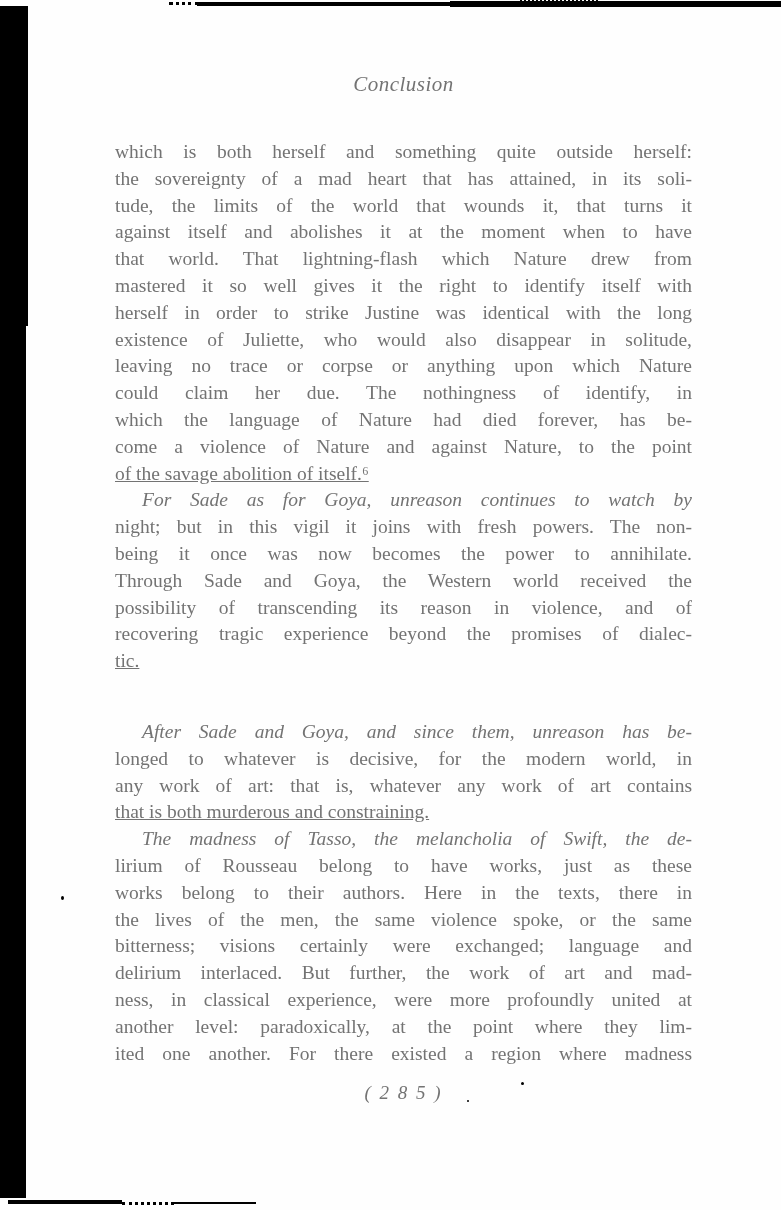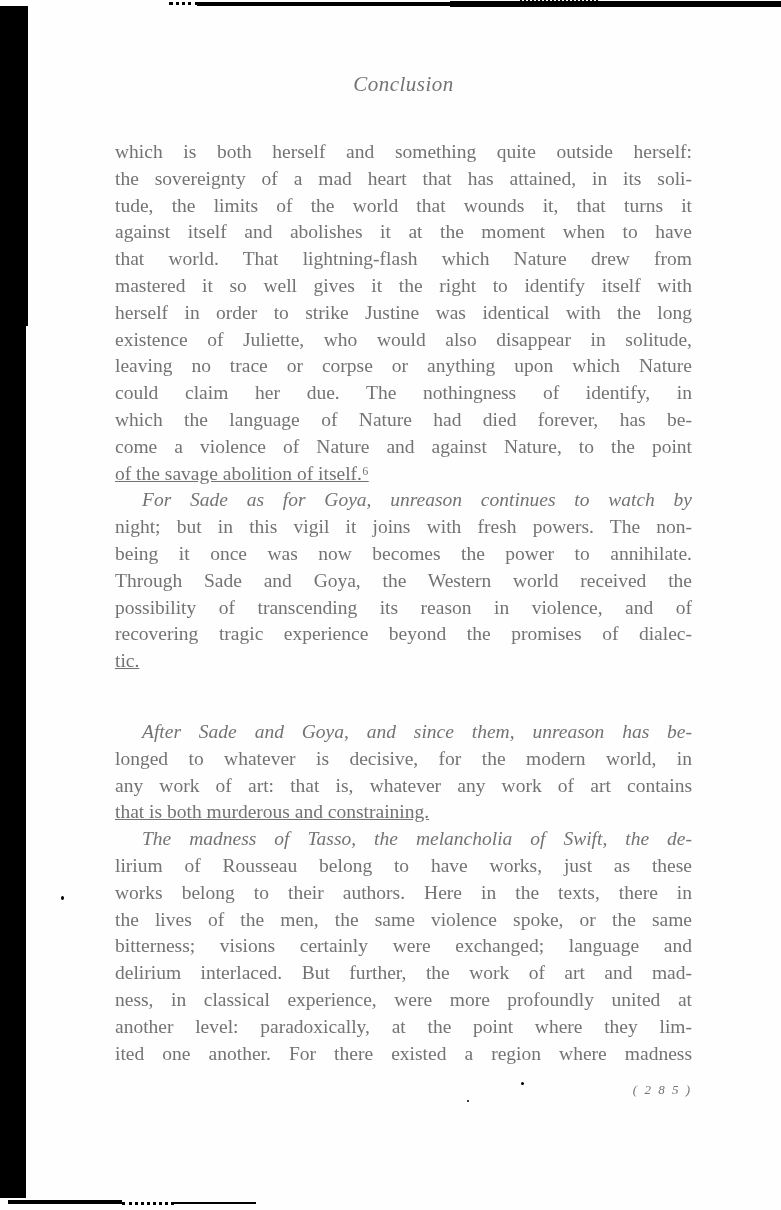--- a/index.html
+++ b/index.html
@@ -112,23 +112,23 @@
     text-indent: 27px;
     font-style: italic;
   }
   .section-break {
     height: 44px;
   }
   .page-number {
     position: absolute;
     left: 115px; top: 1082px;
     width: 577px;
-    text-align: right;
+    text-align: center;
     font-style: italic;
-    font-size: 13px;
+    font-size: 19px;
     letter-spacing: 2px;
   }
 </style>
 </head>
 <body>
 
 <div class="scan-page">
 
   <div class="left-bar-cap"></div>
   <div class="left-bar"></div>

